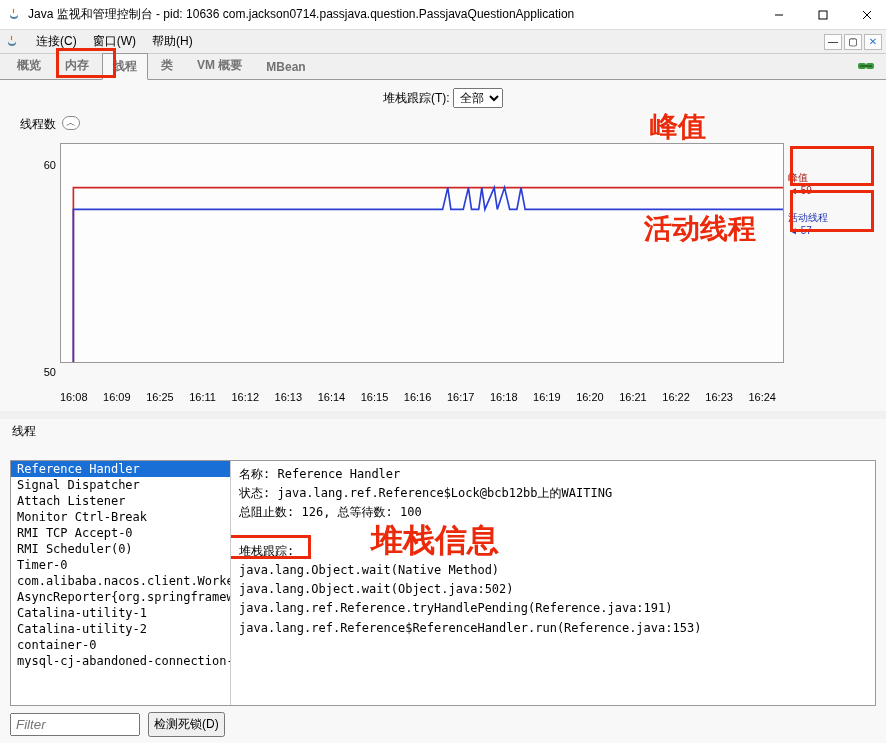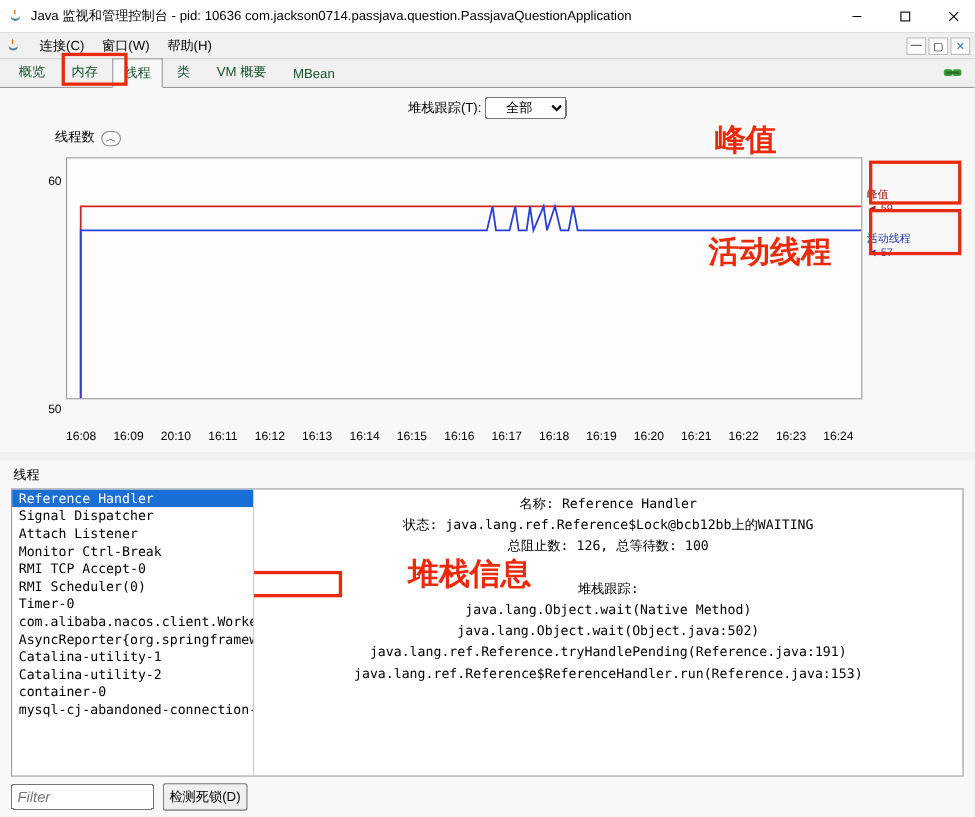--- a/index.html
+++ b/index.html
@@ -48,48 +48,49 @@
   display: flex;
   align-items: flex-end;
   padding: 0 6px;
   border-bottom: 1px solid #999;
   position: relative;
 }
 .tab {
   padding: 4px 10px 4px 10px;
   border: 1px solid transparent;
   margin-right: 2px;
-  color: #14532d;
+  color: #737373;
   cursor: default;
+  font-weight: bold;
 }
 .tab.active {
   background: #f8f8f8;
   border: 1px solid #999;
   border-bottom: 1px solid #f8f8f8;
   position: relative;
   top: 1px;
 }
 .plug-icon { position: absolute; right: 10px; top: 4px; }
 
 .panel-time {
   text-align: center;
   padding: 8px 0 4px 0;
   background: #f8f8f8;
 }
 .panel-time select {
   font-size: 12px;
-  padding: 1px 14px;
+  padding: 1px 2px;
 }
 
 .chart-area {
   background: #f8f8f8;
   padding: 4px 20px 8px 20px;
   position: relative;
 }
-.chart-title-row { display: flex; align-items: flex-end; gap: 6px; margin-bottom: 2px; margin-left: 30px; }
+.chart-title-row { display: flex; align-items: flex-start; gap: 6px; margin-bottom: 2px; }
 .chart-box {
   position: relative;
   height: 252px;
   display: flex;
 }
 .y-axis {
   width: 40px;
   position: relative;
 }
 .y-tick { position: absolute; right: 4px; font-size: 11px; transform: translateY(-50%); }
@@ -143,20 +144,21 @@
   min-height: 0;
 }
 .thread-header { padding: 2px 2px 4px 2px; }
 .thread-body {
   flex: 1;
   display: flex;
   border: 1px solid #999;
   background: #fff;
   min-height: 0;
   position: relative;
+  margin-top: 16px;
 }
 .thread-list {
   width: 220px;
   overflow-y: scroll;
   overflow-x: hidden;
   border-right: 1px solid #ccc;
   font-family: "SimSun", monospace;
   font-size: 12px;
 }
 .thread-list .trow {
@@ -168,21 +170,20 @@
   background: #1a6fd6;
   color: #fff;
 }
 .thread-detail {
   flex: 1;
   padding: 4px 8px;
   overflow: auto;
   font-family: "SimSun", monospace;
   font-size: 12px;
   position: relative;
-  text-align: center;
 }
 .thread-detail .dline { white-space: pre; line-height: 1.6; }
 
 .filter-row {
   display: flex;
   align-items: center;
   gap: 8px;
   padding-top: 6px;
 }
 .filter-row input {
@@ -297,21 +298,21 @@
       </div>
       <div class="legend-item" style="top:76px; color:#2236b0;">
         <span>活动线程</span><br>
         <span class="arr">◄ </span><span>57</span>
       </div>
     </div>
   </div>
   <div class="x-axis">
     <span>16:08</span>
       <span>16:09</span>
-      <span>20:10</span>
+      <span>16:25</span>
       <span>16:11</span>
       <span>16:12</span>
       <span>16:13</span>
       <span>16:14</span>
       <span>16:15</span>
       <span>16:16</span>
       <span>16:17</span>
       <span>16:18</span>
       <span>16:19</span>
       <span>16:20</span>
@@ -351,21 +352,21 @@
       <div class="dline"><span>名称:</span> <span>Reference Handler</span></div>
       <div class="dline"><span>状态:</span> <span>java.lang.ref.Reference$Lock@bcb12bb上的WAITING</span></div>
       <div class="dline"><span>总阻止数:</span> <span>126, 总等待数: 100</span></div>
       <div class="dline">&nbsp;</div>
       <div class="dline"><span>堆栈跟踪:</span></div>
       <div class="dline">java.lang.Object.wait(Native Method)</div>
       <div class="dline">java.lang.Object.wait(Object.java:502)</div>
       <div class="dline">java.lang.ref.Reference.tryHandlePending(Reference.java:191)</div>
       <div class="dline">java.lang.ref.Reference$ReferenceHandler.run(Reference.java:153)</div>
 
-      <div class="annotation" style="top:58px; left:140px; font-size:28px;">堆栈信息</div>
+      <div class="annotation" style="top:58px; left:140px; font-size:32px;">堆栈信息</div>
       <div class="red-box" style="top:74px; left:-4px; width:84px; height:24px;"></div>
     </div>
   </div>
   <div class="filter-row">
     <input type="text" placeholder="Filter" style="">
     <button>检测死锁(D)</button>
   </div>
 </div>
 
 </body></html>

